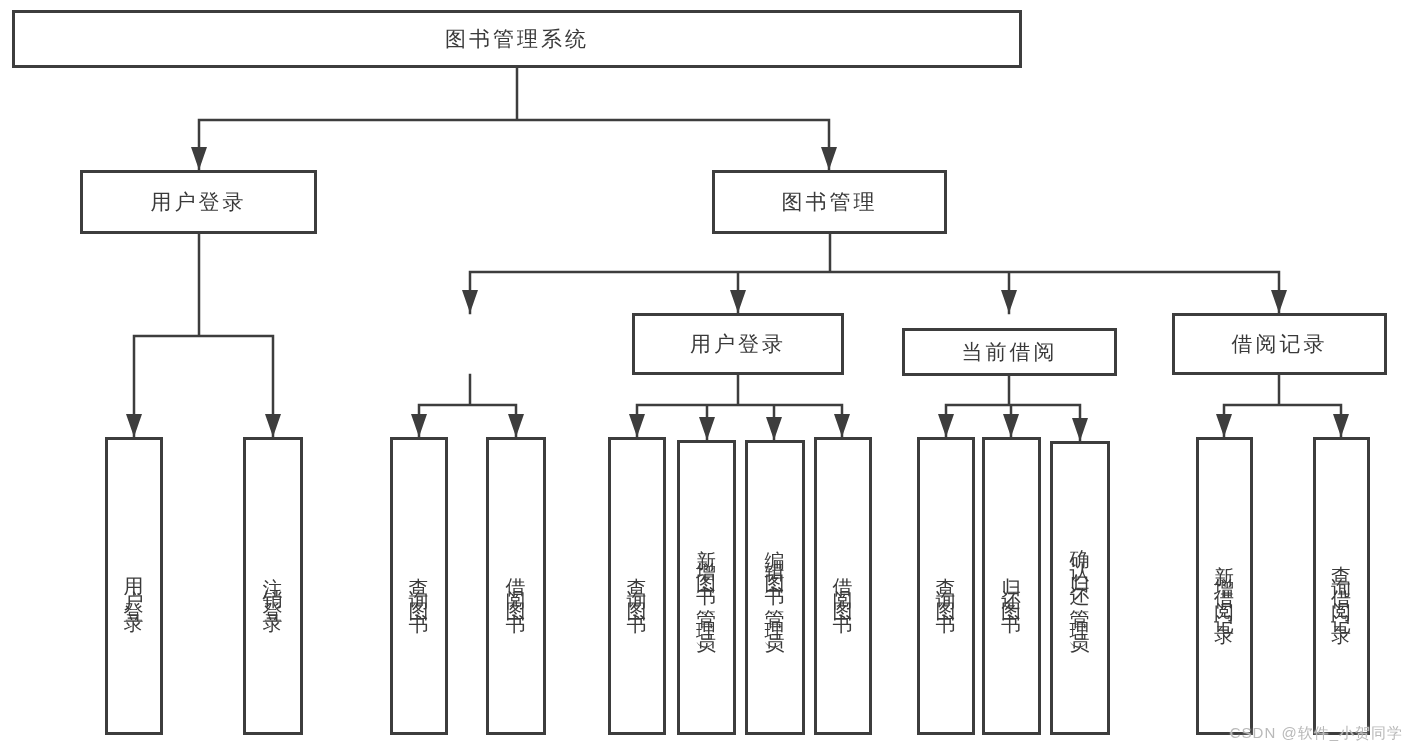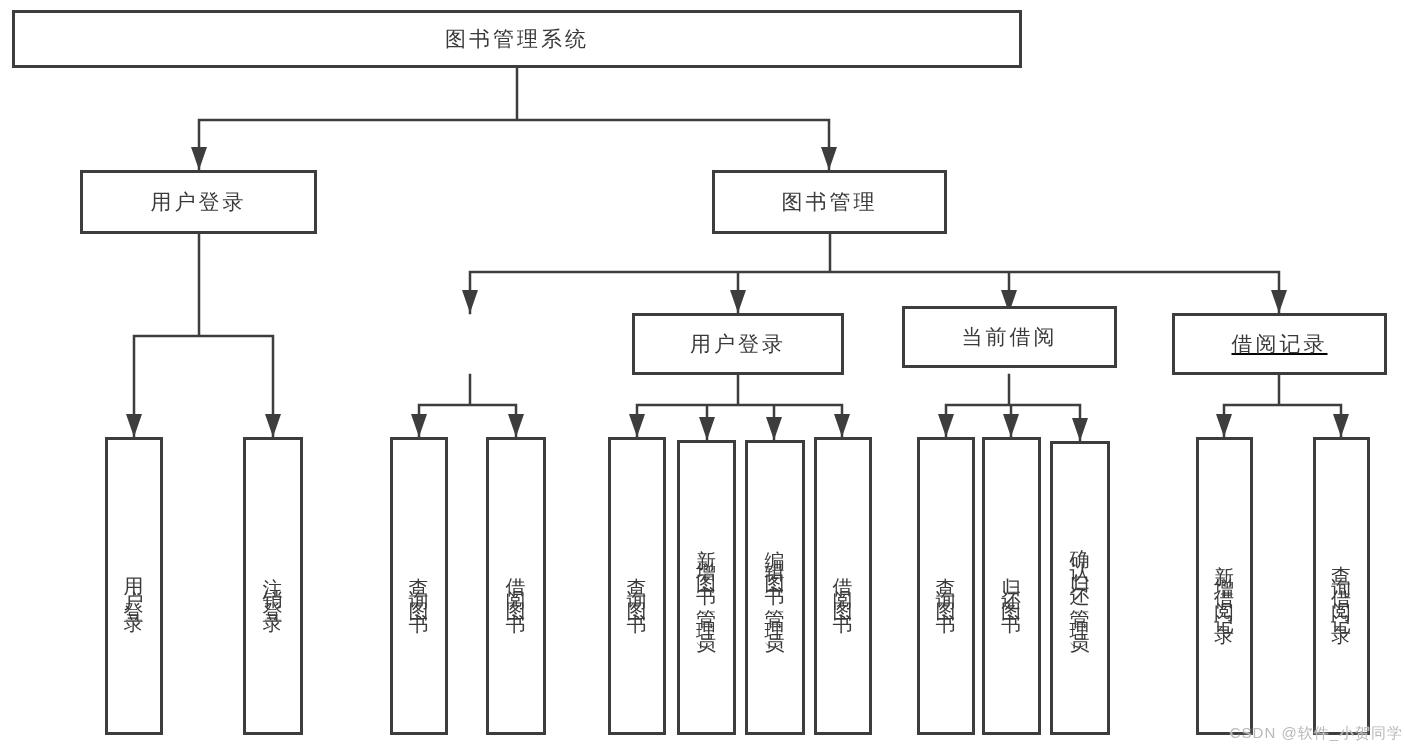--- a/index.html
+++ b/index.html
@@ -109,24 +109,24 @@
   <div class="node h" style="left:80px; top:170px; width:237px; height:64px;">
     <span class="lbl">用户登录</span>
   </div>
   <div class="node h" style="left:712px; top:170px; width:235px; height:64px;justify-content:center;">
     <span class="lbl">图书管理</span>
   </div>
 
   <div class="node h" style="left:632px; top:313px; width:212px; height:62px;">
     <span class="lbl">用户登录</span>
   </div>
-  <div class="node h" style="left:902px; top:306px; width:215px; height:62px;">
+  <div class="node h" style="left:902px; top:328px; width:215px; height:48px;">
     <span class="lbl">当前借阅</span>
   </div>
-  <div class="node h" style="left:1172px; top:313px; width:215px; height:62px;text-decoration:underline;">
+  <div class="node h" style="left:1172px; top:313px; width:215px; height:62px;">
     <span class="lbl">借阅记录</span>
   </div>
 
   <div class="node v" style="left:105px; top:437px; width:58px; height:298px;">
     <span class="lbl">用户登录</span>
   </div>
   <div class="node v" style="left:243px; top:437px; width:60px; height:298px;">
     <span class="lbl">注销登录</span>
   </div>
 

